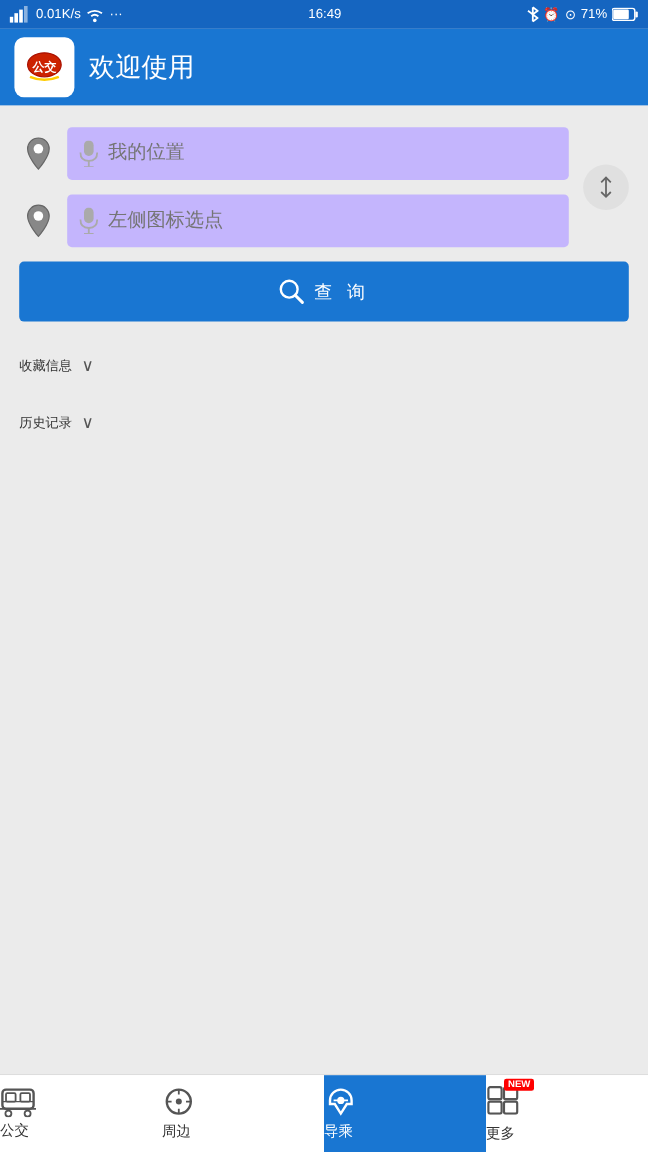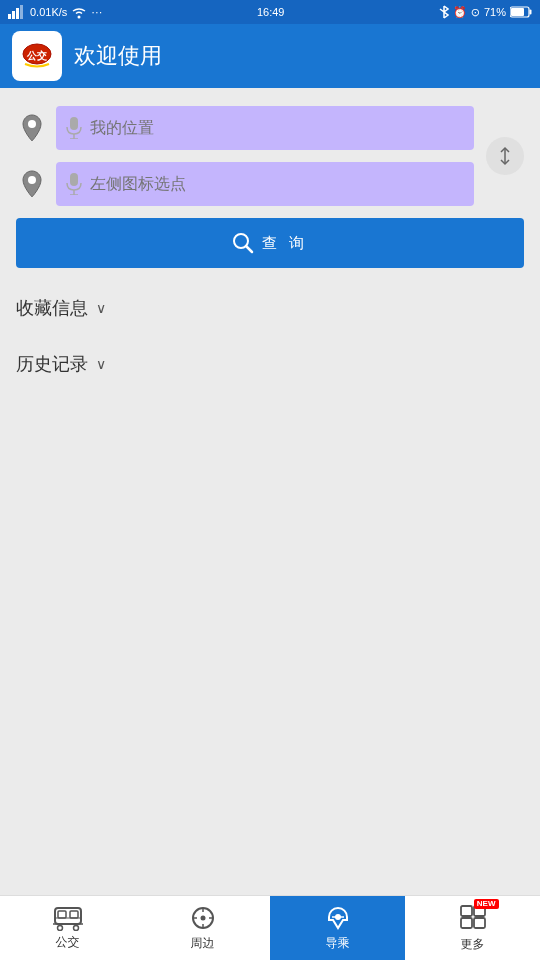--- a/index.html
+++ b/index.html
@@ -143,21 +143,21 @@
       margin-top: 24px;
     }
     .section-header {
       display: flex;
       align-items: center;
       gap: 8px;
       cursor: pointer;
       padding: 4px 0;
     }
     .section-title {
-      font-size: 18px;
+      font-size: 11px;
       color: #333;
       font-weight: 400;
     }
     .chevron-icon {
       font-size: 14px;
       color: #555;
     }
 
     
     .tab-bar {
@@ -168,21 +168,21 @@
       height: 65px;
       background: white;
       border-top: 1px solid #ddd;
       display: flex;
       align-items: stretch;
     }
     .tab-item {
       flex: 1;
       display: flex;
       flex-direction: column;
-      align-items: center;
+      align-items: flex-start;
       justify-content: center;
       gap: 3px;
       cursor: pointer;
       background: white;
     }
     .tab-item.active {
       background: #1976d2;
       color: white;
     }
     .tab-icon {

